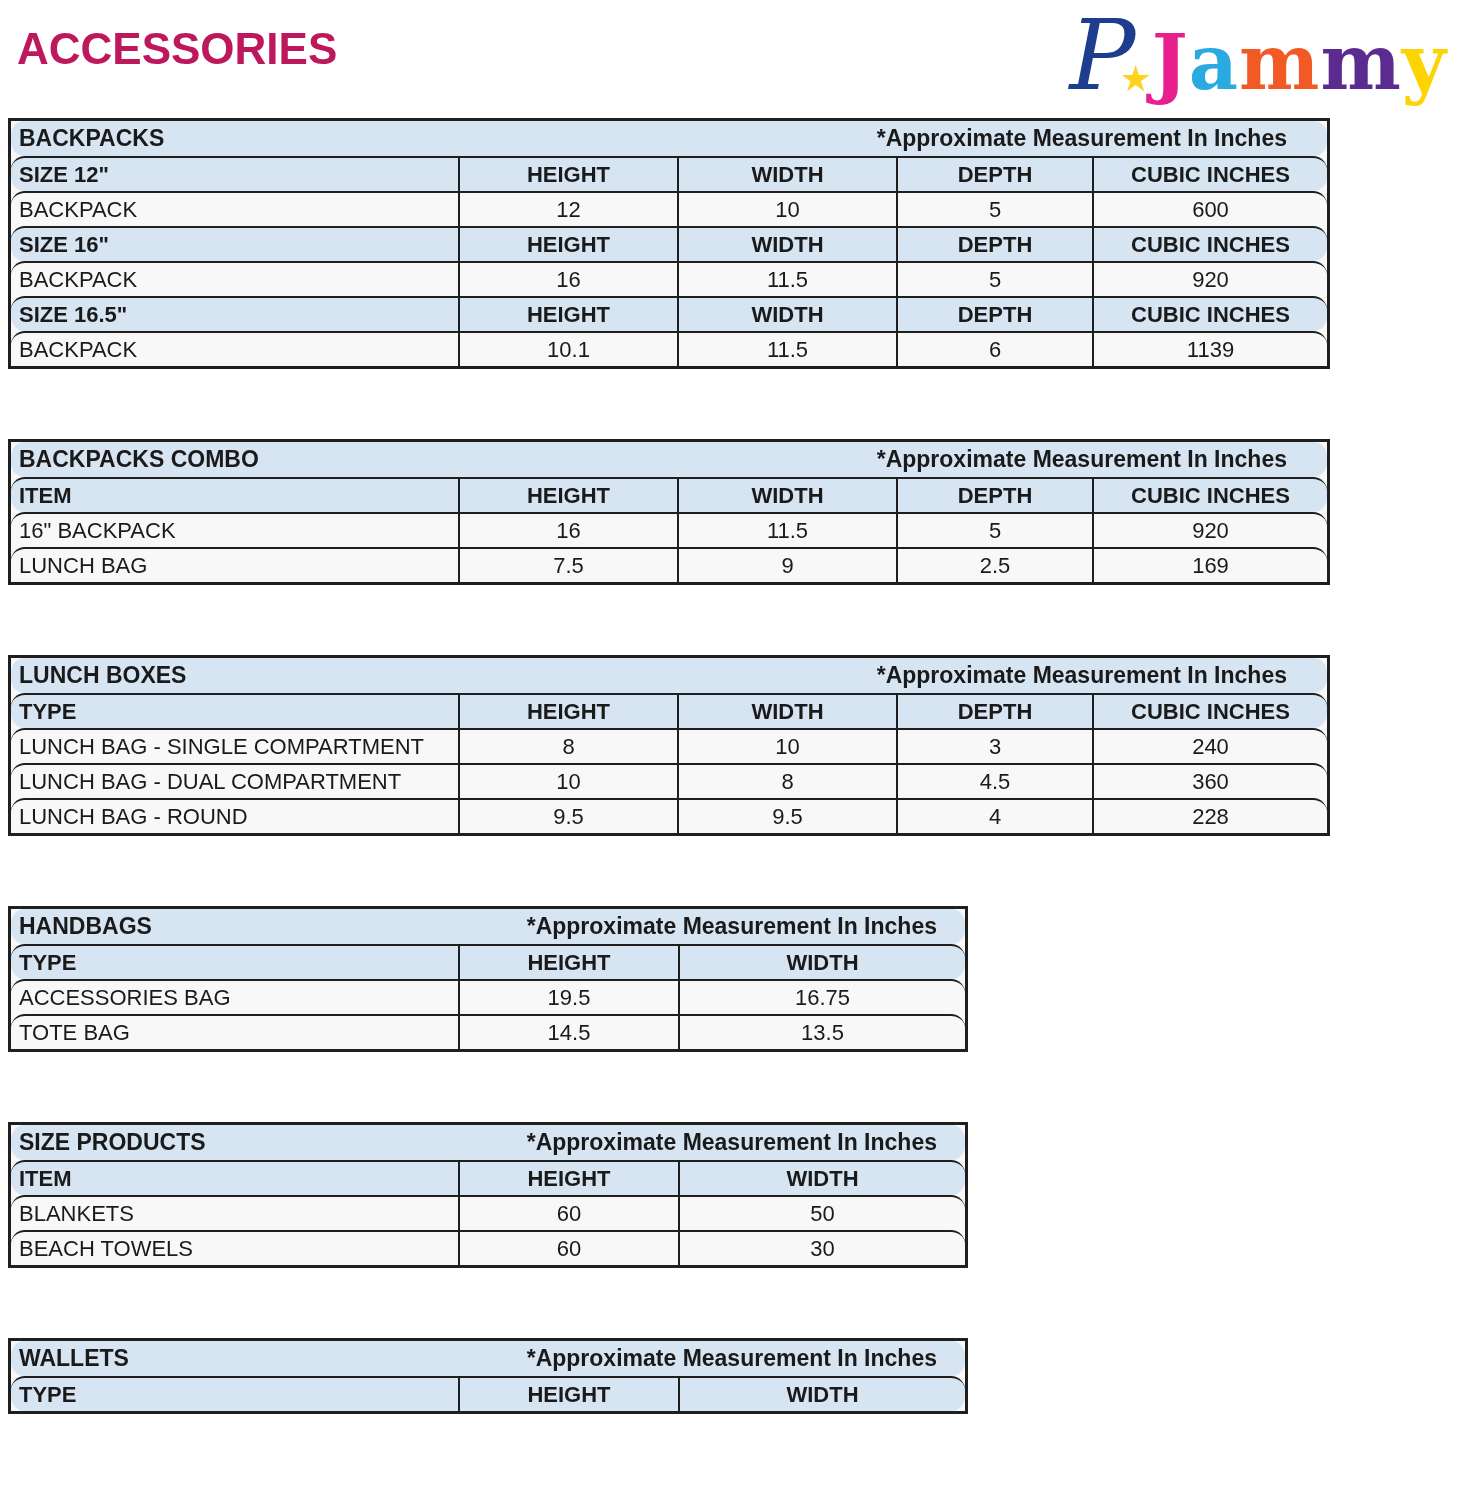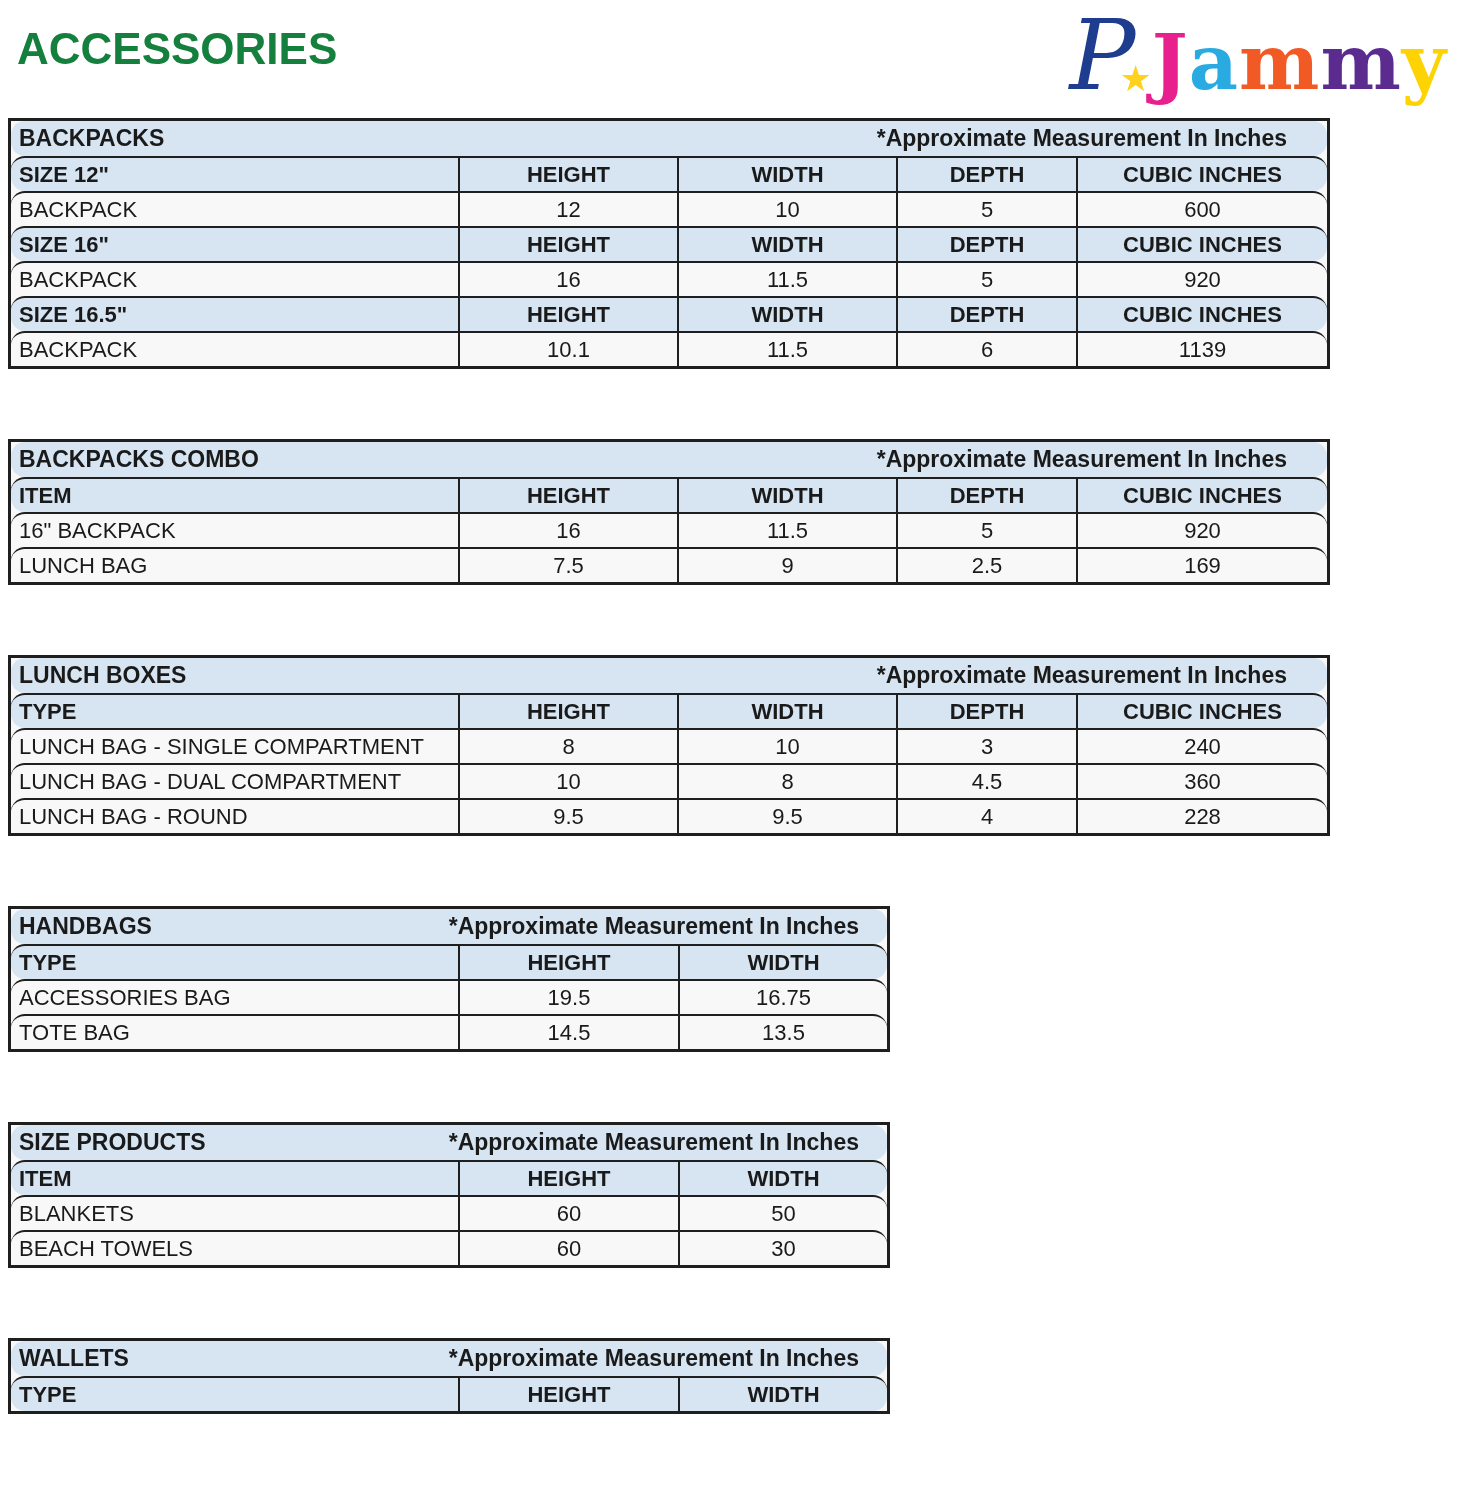--- a/index.html
+++ b/index.html
@@ -22,21 +22,21 @@
     overflow:hidden;
   }
   
   .page-title{
     position:absolute;
     left:17px;
     top:24px;
     font-size:44px;
     font-weight:bold;
     letter-spacing:0px;
-    color:#15803d;
+    color:#be185d;
   }
   
   .logo{
     position:absolute;
     top:2px;
     right:12px;
     height:110px;
     display:flex;
     align-items:baseline;
     padding-top:8px;
@@ -71,21 +71,21 @@
     left:8px;
     top:118px;
     width:1444px;
   }
   .spec-table{
     border:3px solid var(--border);
     margin-bottom:70px;
     background:var(--data-bg);
   }
   .spec-table.wide{width:1322px;}
-  .spec-table.narrow{width:882px;}
+  .spec-table.narrow{width:960px;}
   .row{
     display:flex;
     height:35px;
     align-items:stretch;
     border-radius:14px;
   }
   .row + .row{border-top:2px solid var(--border);}
   .title-row,.header-row{background:var(--header-bg);font-weight:bold;}
   .data-row{background:var(--data-bg);}
   .title-row{
@@ -107,21 +107,21 @@
   }
   .cell + .cell{border-left:2px solid var(--border);}
   .cell.c0{
     justify-content:flex-start;
     padding-left:8px;
   }
   
   .wide .cell:nth-child(1){width:447px;flex:none;}
   .wide .cell:nth-child(2){width:219px;flex:none;}
   .wide .cell:nth-child(3){width:219px;flex:none;}
-  .wide .cell:nth-child(4){width:180px;flex:none;}
+  .wide .cell:nth-child(4){width:196px;flex:none;}
   .wide .cell:nth-child(5){flex:1;}
   
   .narrow .cell:nth-child(1){width:447px;flex:none;}
   .narrow .cell:nth-child(2){width:220px;flex:none;}
   .narrow .cell:nth-child(3){flex:1;}
 </style>
 </head>
 <body>
 
 <div class="page">

